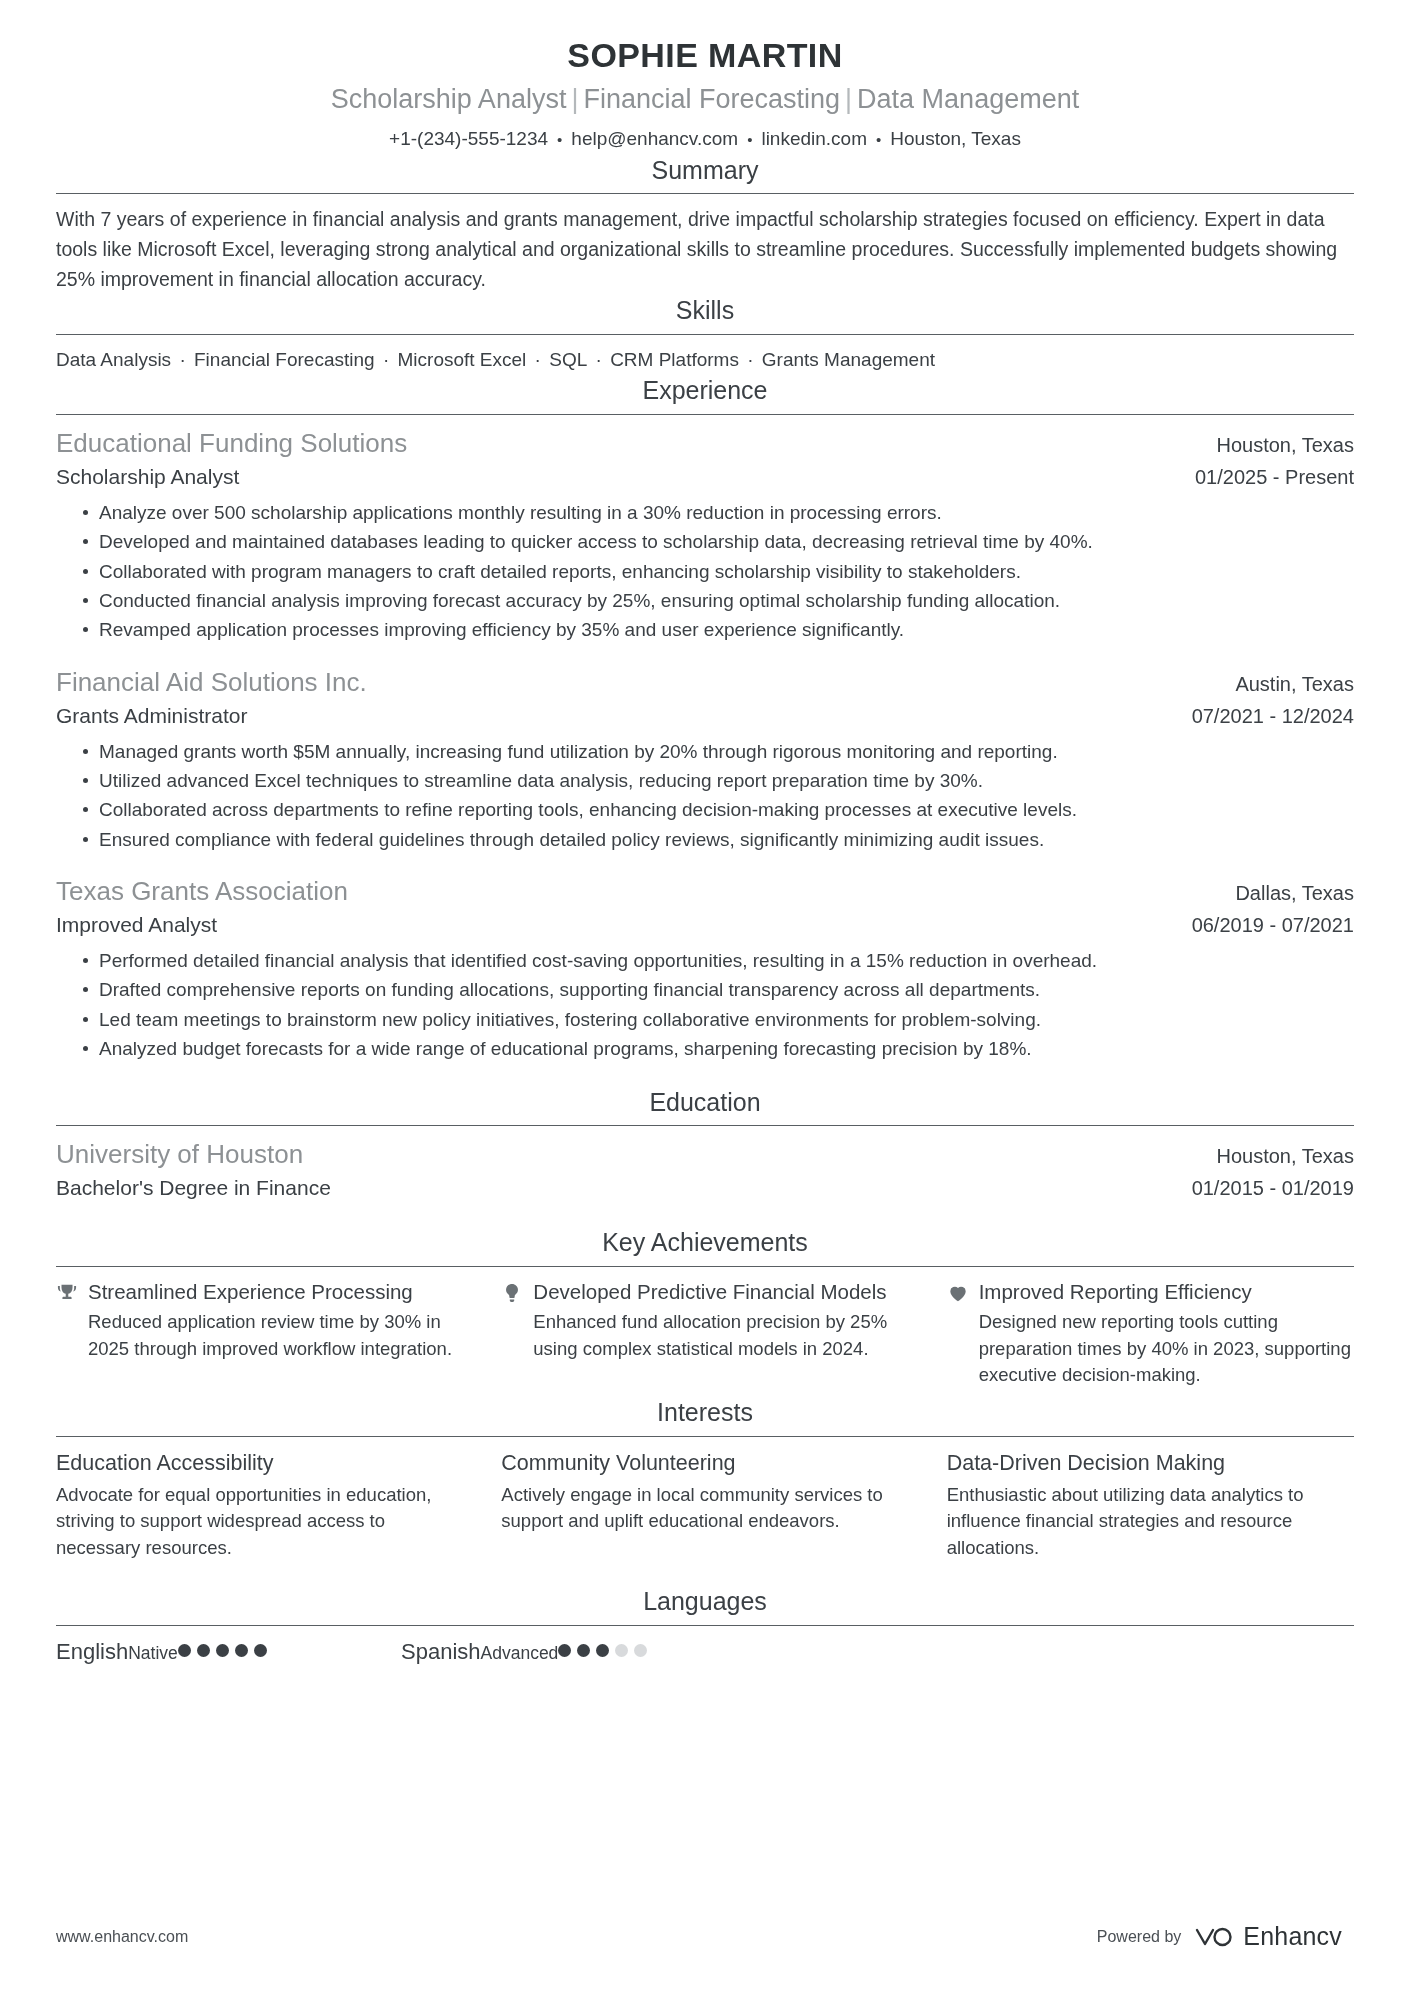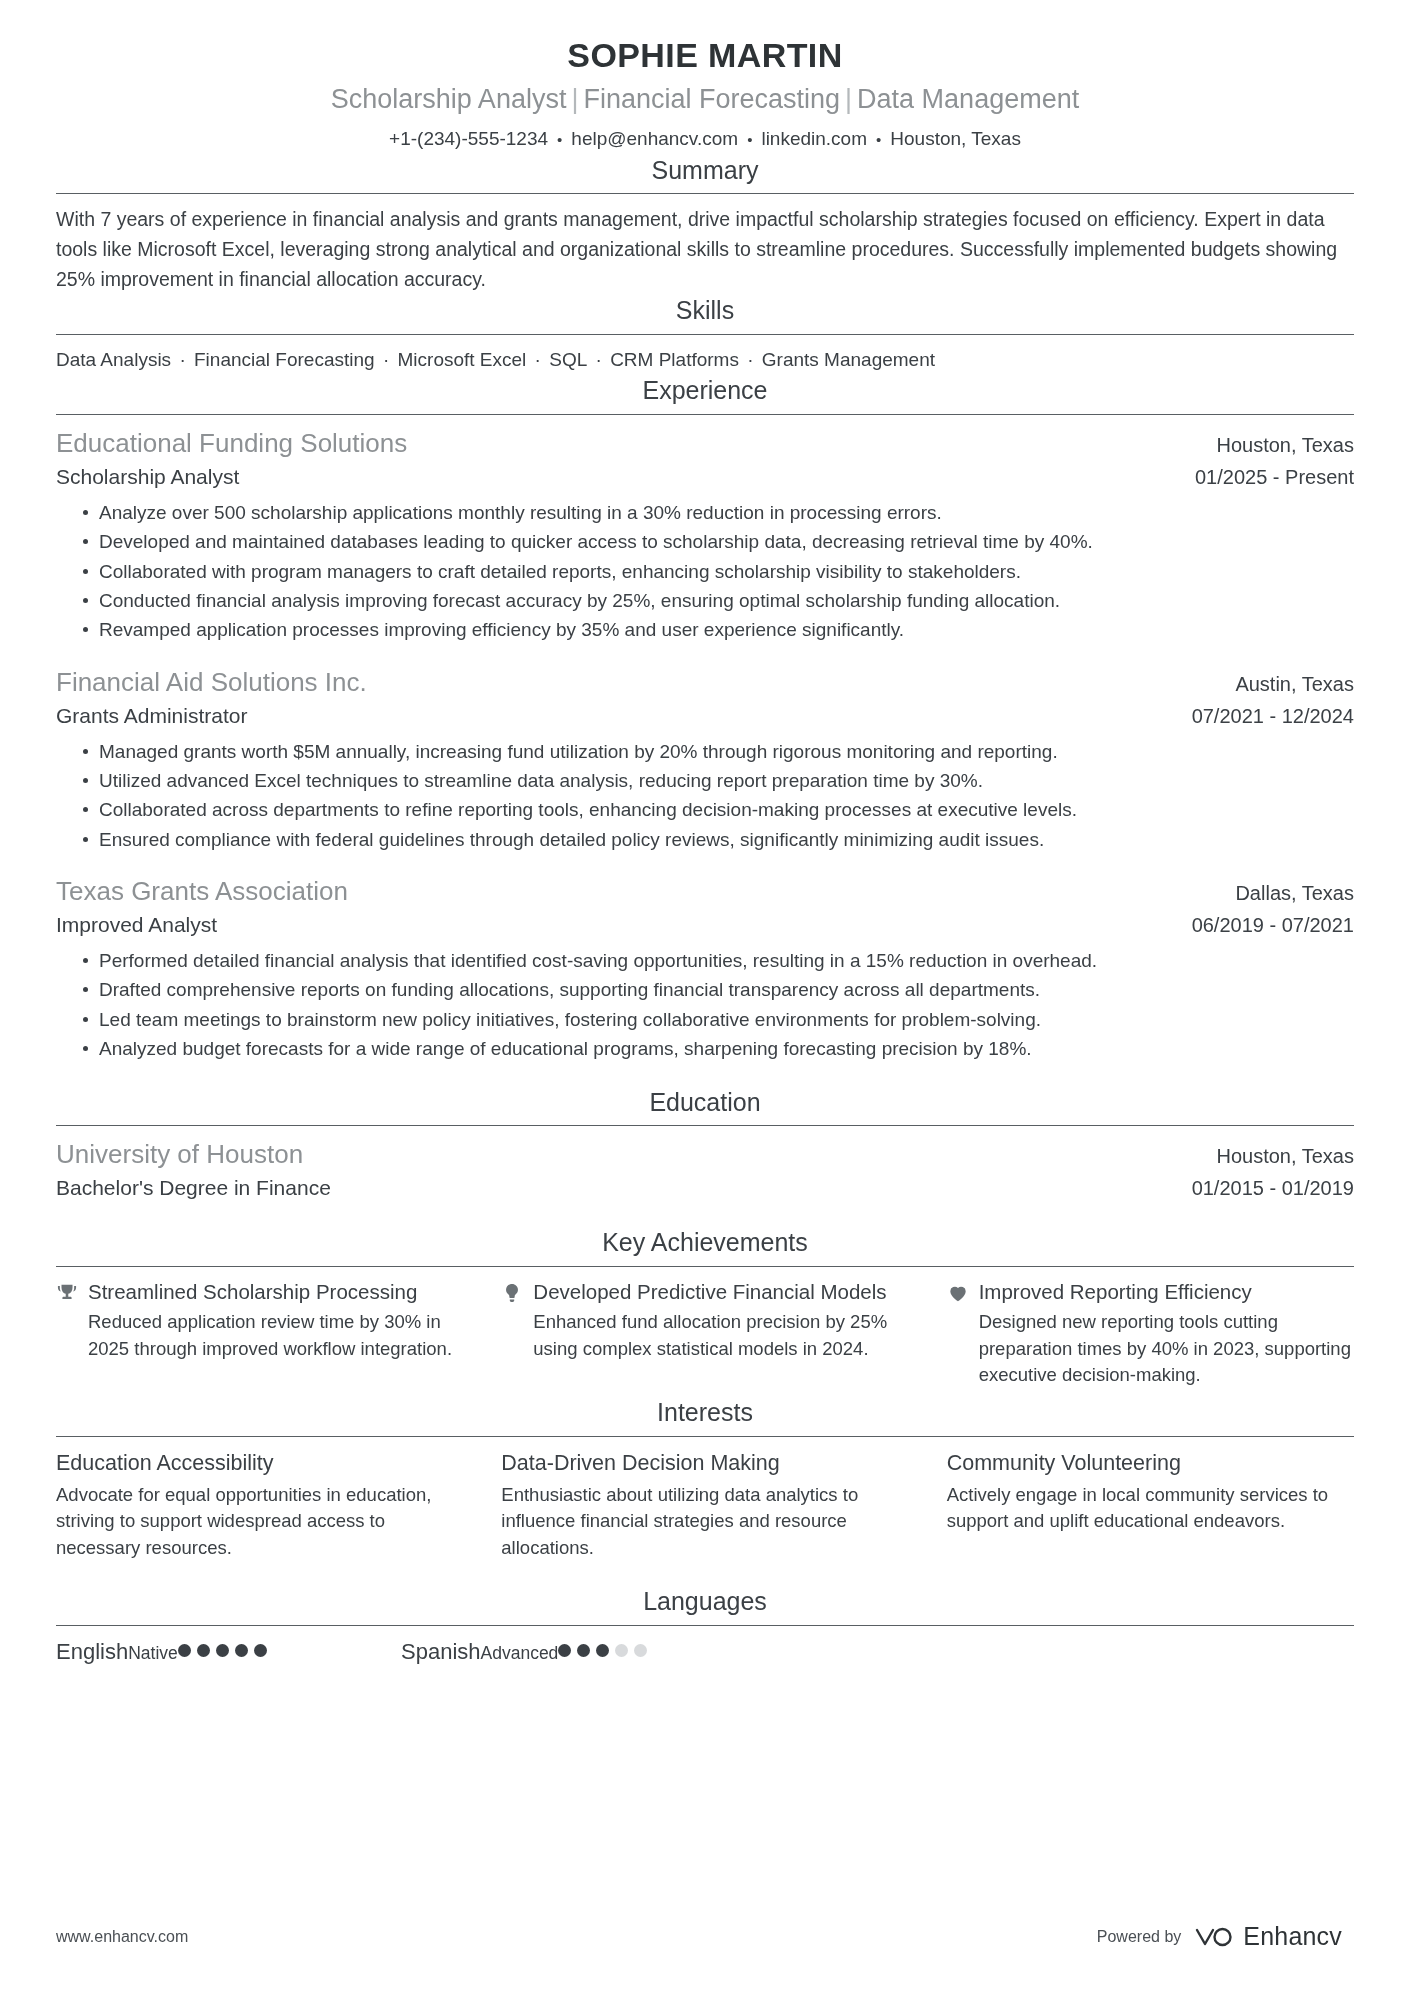--- a/index.html
+++ b/index.html
@@ -366,21 +366,21 @@
 
   <div class="section" style="margin-top:22px">
     <div class="sec-title">Key Achievements</div>
     <div class="rule"></div>
     <div class="sec-body cols3" id="achievements-body">
         <div class="col">
           <div class="ach-head">
             <svg class="ach-icon" viewBox="0 0 24 24">
               <path d="M6 3h12v3.2c0 3.6-2.2 6.2-4.6 6.7v3.3h2.6c.6 0 1 .4 1 1v1.3H7v-1.3c0-.6.4-1 1-1h2.6v-3.3C8.2 12.4 6 9.8 6 6.2V3zM4.2 4.4H2.1v1.9c0 2 1.3 3.6 3.1 4.1-.6-.9-1-2-1-3.2V4.4zm15.6 0h2.1v1.9c0 2-1.3 3.6-3.1 4.1.6-.9 1-2 1-3.2V4.4z"></path>
             </svg>
-            <div class="ach-title">Streamlined Scholarship Processing</div>
+            <div class="ach-title">Streamlined Experience Processing</div>
           </div>
           <div class="ach-desc">Reduced application review time by 30% in 2025 through improved workflow integration.</div>
         </div>
         <div class="col">
           <div class="ach-head">
             <svg class="ach-icon" viewBox="0 0 24 24">
               <path d="M12 2.2c-3.6 0-6.5 2.8-6.5 6.3 0 2.2 1.1 4 2.7 5.2.6.5.9 1.1.9 1.8v1.1c0 .5.4.9.9.9h4c.5 0 .9-.4.9-.9v-1.1c0-.7.3-1.3.9-1.8 1.6-1.2 2.7-3 2.7-5.2 0-3.5-2.9-6.3-6.5-6.3zM9.6 19.2h4.8v1.1c0 .8-.7 1.5-1.5 1.5h-1.8c-.8 0-1.5-.7-1.5-1.5v-1.1z"></path>
             </svg>
             <div class="ach-title">Developed Predictive Financial Models</div>
           </div>
@@ -400,26 +400,26 @@
 
   <div class="section" style="margin-top:8px">
     <div class="sec-title">Interests</div>
     <div class="rule"></div>
     <div class="sec-body cols3" id="interests-body">
         <div class="col">
           <div class="int-title">Education Accessibility</div>
           <div class="int-desc">Advocate for equal opportunities in education, striving to support widespread access to necessary resources.</div>
         </div>
         <div class="col">
+          <div class="int-title">Community Volunteering</div>
+          <div class="int-desc">Actively engage in local community services to support and uplift educational endeavors.</div>
+        </div>
+        <div class="col">
           <div class="int-title">Data-Driven Decision Making</div>
           <div class="int-desc">Enthusiastic about utilizing data analytics to influence financial strategies and resource allocations.</div>
-        </div>
-        <div class="col">
-          <div class="int-title">Community Volunteering</div>
-          <div class="int-desc">Actively engage in local community services to support and uplift educational endeavors.</div>
         </div>
       </div>
   </div>
 
   <div class="section" style="margin-top:24px">
     <div class="sec-title">Languages</div>
     <div class="rule"></div>
     <div class="sec-body langs" id="languages-body">
         <div class="lang">
           <span class="lang-name">English</span>

